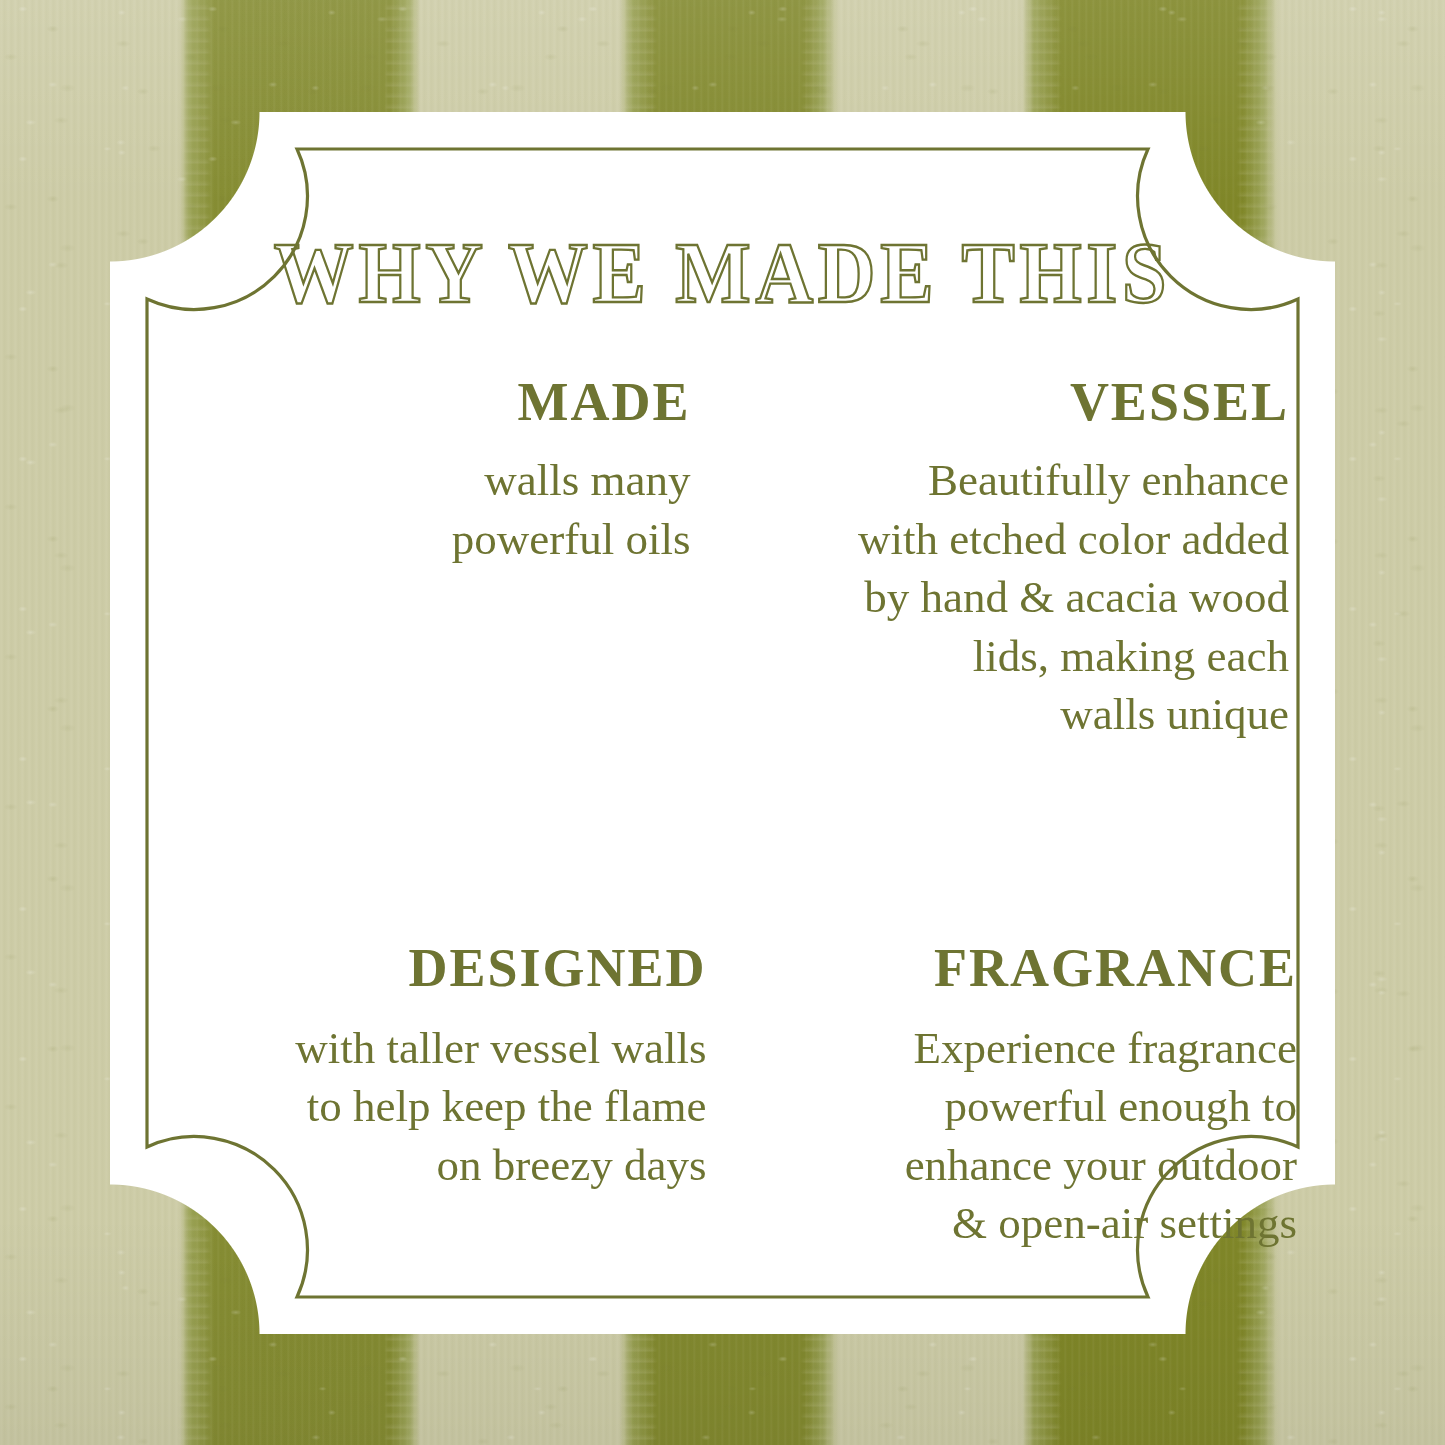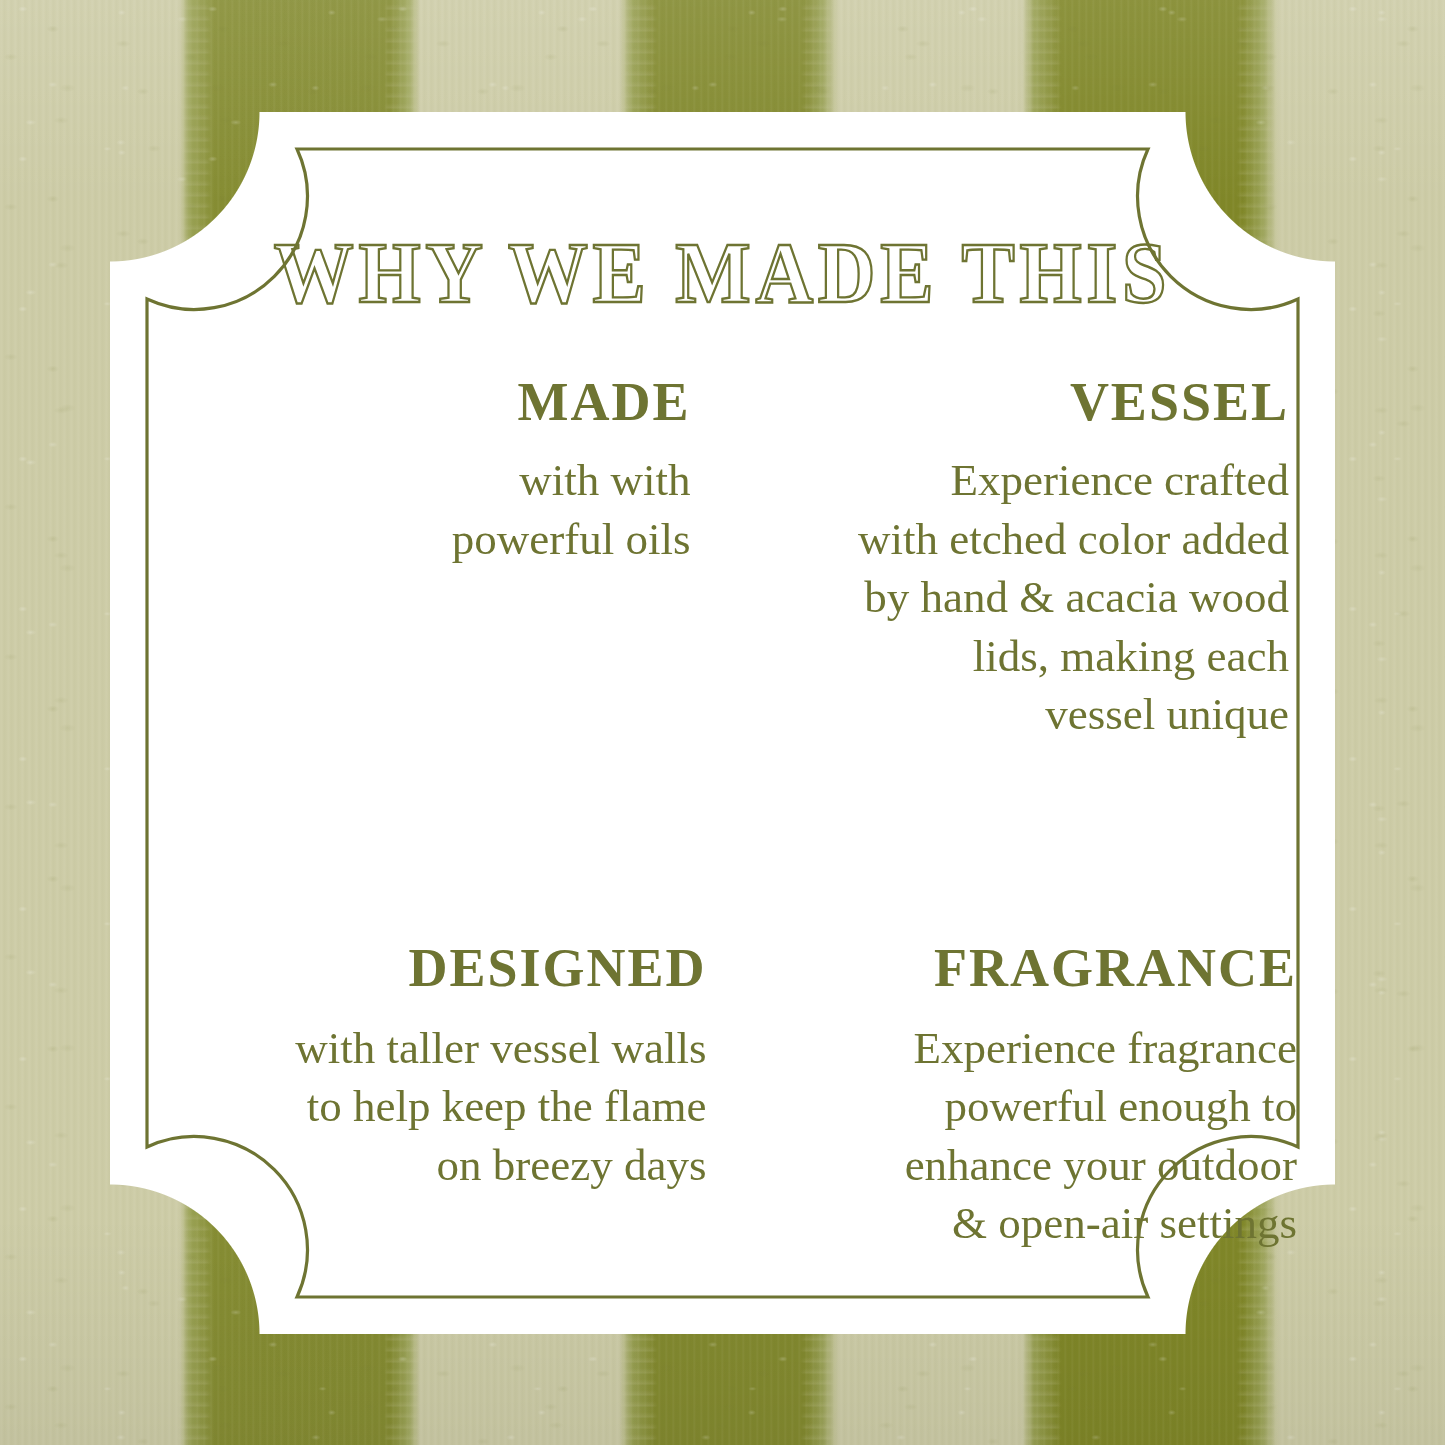--- a/index.html
+++ b/index.html
@@ -240,33 +240,33 @@
 
       <div class="title">WHY WE MADE THIS</div>
 
       <div class="grid">
 
         <div class="row row-top">
 
           <div class="cell left">
             <div class="cell-heading">MADE</div>
             <div class="cell-body">
-              <span class="ln">with with</span>
+              <span class="ln">walls many</span>
               <span class="ln">powerful oils</span>
             </div>
           </div>
 
           <div class="cell right">
             <div class="cell-heading">VESSEL</div>
             <div class="cell-body">
-              <span class="ln">Experience crafted</span>
+              <span class="ln">Beautifully enhance</span>
               <span class="ln">with etched color added</span>
               <span class="ln">by hand &amp; acacia wood</span>
               <span class="ln">lids, making each</span>
-              <span class="ln">vessel unique</span>
+              <span class="ln">walls unique</span>
             </div>
           </div>
 
         </div>
 
         <div class="row row-bottom">
 
           <div class="cell left">
             <div class="cell-heading">DESIGNED</div>
             <div class="cell-body">

